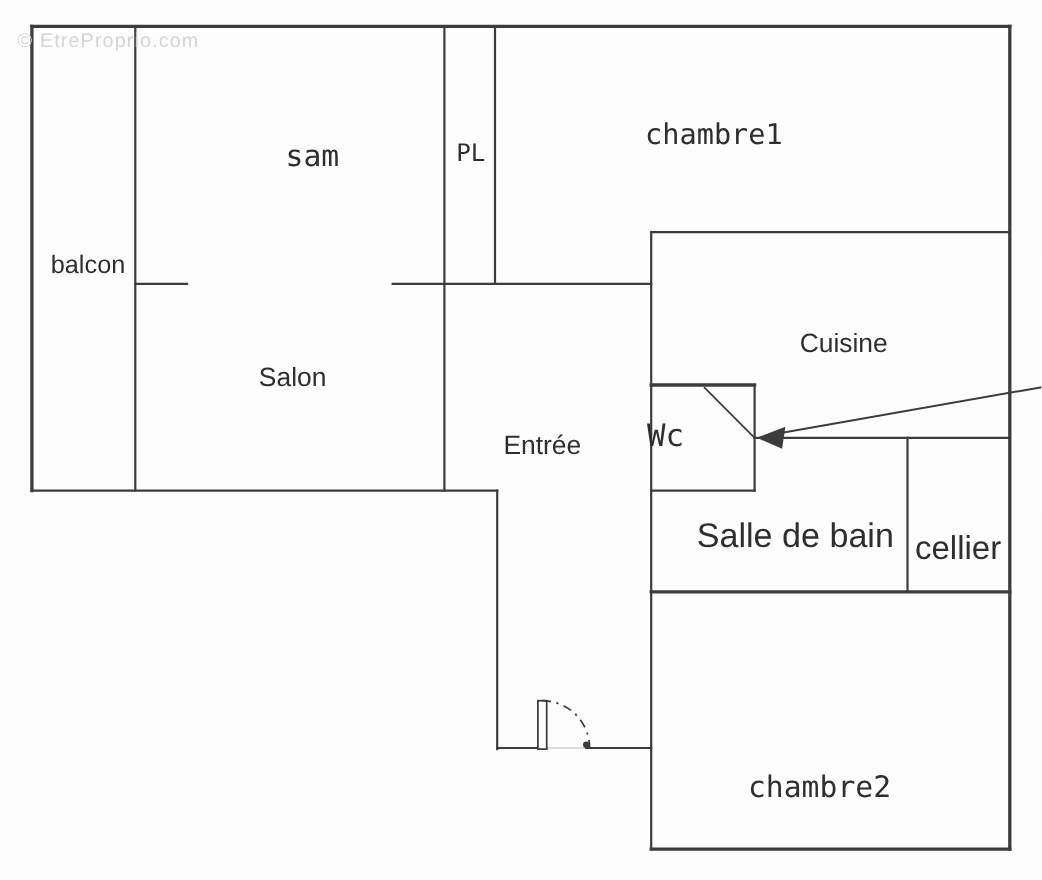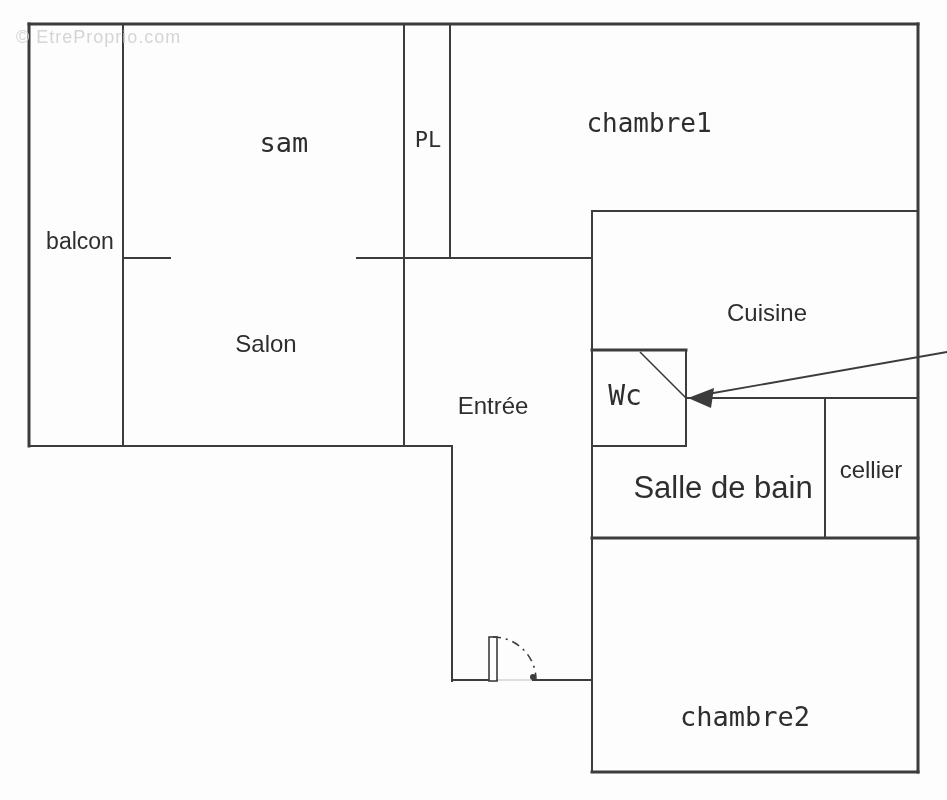--- a/index.html
+++ b/index.html
@@ -81,18 +81,18 @@
     </svg>
   <div id="watermark">© EtreProprio.com</div>
   <div id="labels">
       <div class="room-label prop" style="left: 80px; top: 241px; font-size: 23px;">balcon</div>
       <div class="room-label mono" style="left: 284px; top: 142px; font-size: 27px;">sam</div>
       <div class="room-label mono" style="left: 428px; top: 140px; font-size: 22px;">PL</div>
       <div class="room-label mono" style="left: 649px; top: 123px; font-size: 26px;">chambre1</div>
       <div class="room-label prop" style="left: 266px; top: 344px; font-size: 24px;">Salon</div>
       <div class="room-label prop" style="left: 493px; top: 406px; font-size: 24px;">Entrée</div>
       <div class="room-label prop" style="left: 767px; top: 313px; font-size: 24px;">Cuisine</div>
-      <div class="room-label mono" style="left: 625px; top: 396px; font-size: 28px;">Wc</div>
+      <div class="room-label mono" style="left: 605px; top: 396px; font-size: 28px;">Wc</div>
       <div class="room-label prop" style="left: 723px; top: 487px; font-size: 31px;">Salle de bain</div>
-      <div class="room-label prop" style="left: 871px; top: 470px; font-size: 24px;">cellier</div>
+      <div class="room-label prop" style="left: 871px; top: 499px; font-size: 30px;">cellier</div>
       <div class="room-label mono" style="left: 745px; top: 672px; font-size: 27px; margin-top: 44px;">chambre2</div>
     </div>
 </div>
 
 </body></html>

